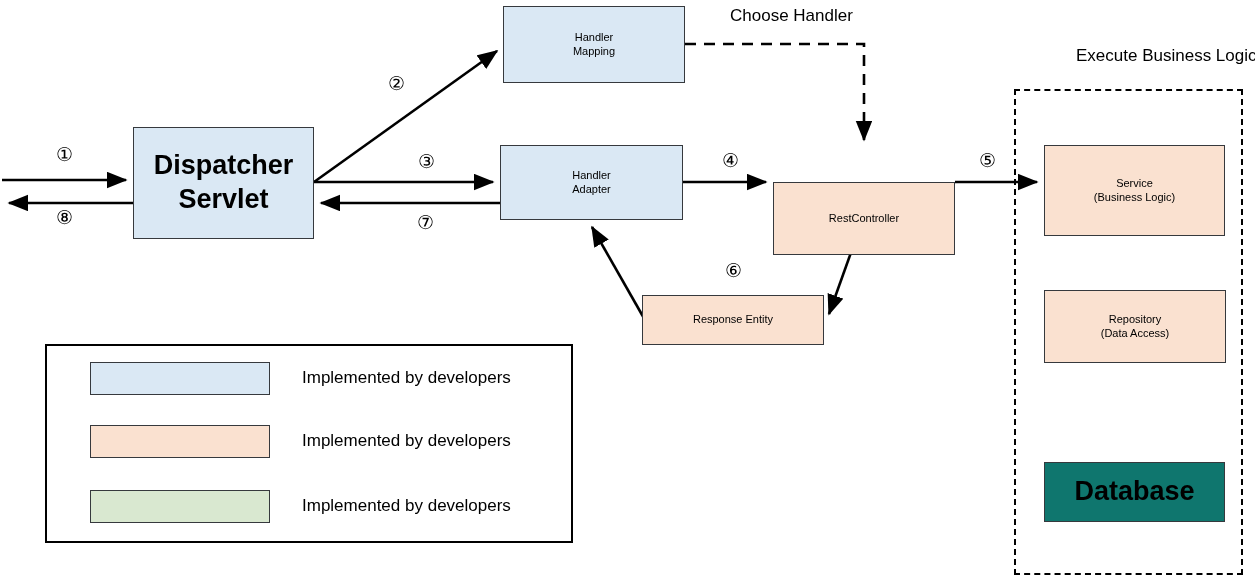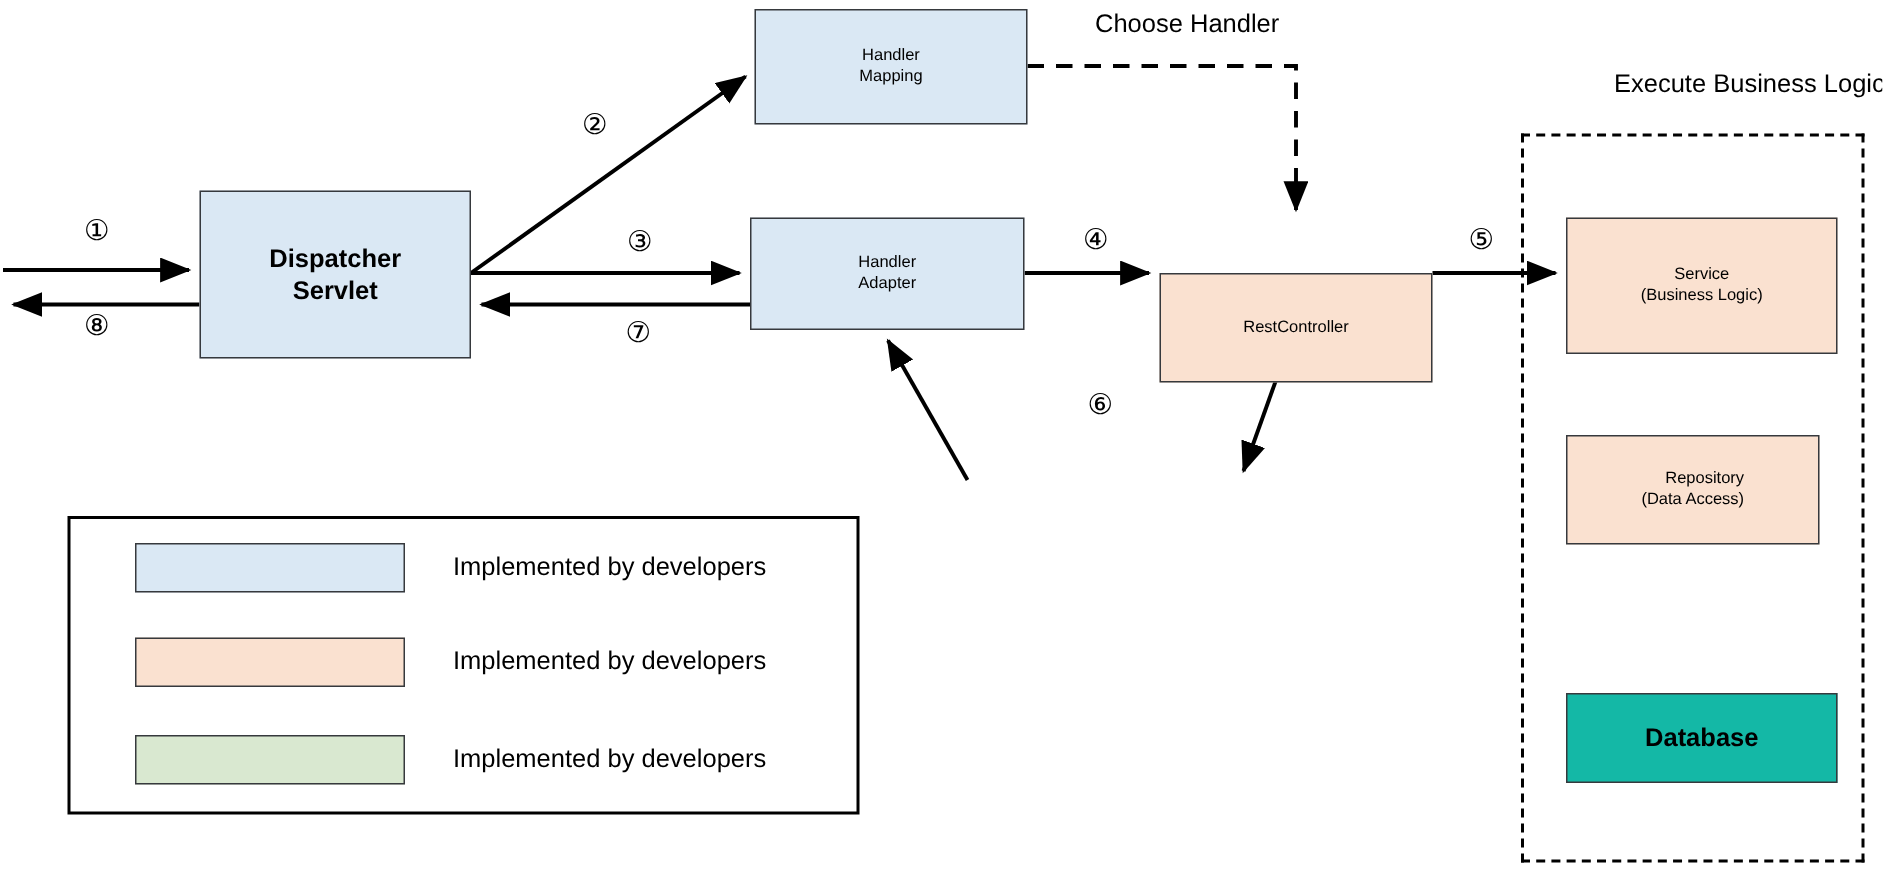--- a/index.html
+++ b/index.html
@@ -32,21 +32,21 @@
     align-items: center;
     justify-content: center;
     text-align: center;
     font-size: 11px;
     color: #000000;
     line-height: 1.25;
     white-space: pre-line;
   }
   .node.bold {
     font-weight: bold;
-    font-size: 17px;
+    font-size: 27px;
   }
   .label {
     position: absolute;
     font-size: 17px;
     color: #000000;
     white-space: nowrap;
   }
   .step {
     position: absolute;
     font-size: 19px;
@@ -138,28 +138,29 @@
 Servlet</div>
 
   <div class="node" style="left:503px; top:6px; width:182px; height:77px; background:#dae8f4;">Handler
 Mapping</div>
 
   <div class="node" style="left:500px; top:145px; width:183px; height:75px; background:#dae8f4;">Handler
 Adapter</div>
 
   <div class="node" style="left:773px; top:146px; width:182px; height:73px; background:#fae1d0;margin-top:36px;">RestController</div>
 
+  <div class="node" style="left:642px; top:295px; width:182px; height:50px; background:#fae1d0;">Response Entity</div>
 
   <div class="node" style="left:1044px; top:145px; width:181px; height:91px; background:#fae1d0;">Service
 (Business Logic)</div>
 
-  <div class="node" style="left:1044px; top:290px; width:169px; height:73px; background:#fae1d0;text-align:right;">Repository
+  <div class="node" style="left:1044px; top:290px; width:182px; height:73px; background:#fae1d0;">Repository
 (Data Access)</div>
 
-  <div class="node bold" style="left:1044px; top:462px; width:181px; height:60px; background:#14b8a6;">Database</div>
+  <div class="node bold" style="left:1044px; top:462px; width:181px; height:60px; background:#0f766e;">Database</div>
 
   <div class="label" style="left:730px; top:6px;">Choose Handler</div>
 
   <div class="step" style="left:56px;  top:145px;">①</div>
   <div class="step" style="left:388px; top:74px;">②</div>
   <div class="step" style="left:418px; top:152px;">③</div>
   <div class="step" style="left:722px; top:151px;">④</div>
   <div class="step" style="left:979px; top:151px;">⑤</div>
   <div class="step" style="left:725px; top:261px;">⑥</div>
   <div class="step" style="left:417px; top:213px;">⑦</div>

